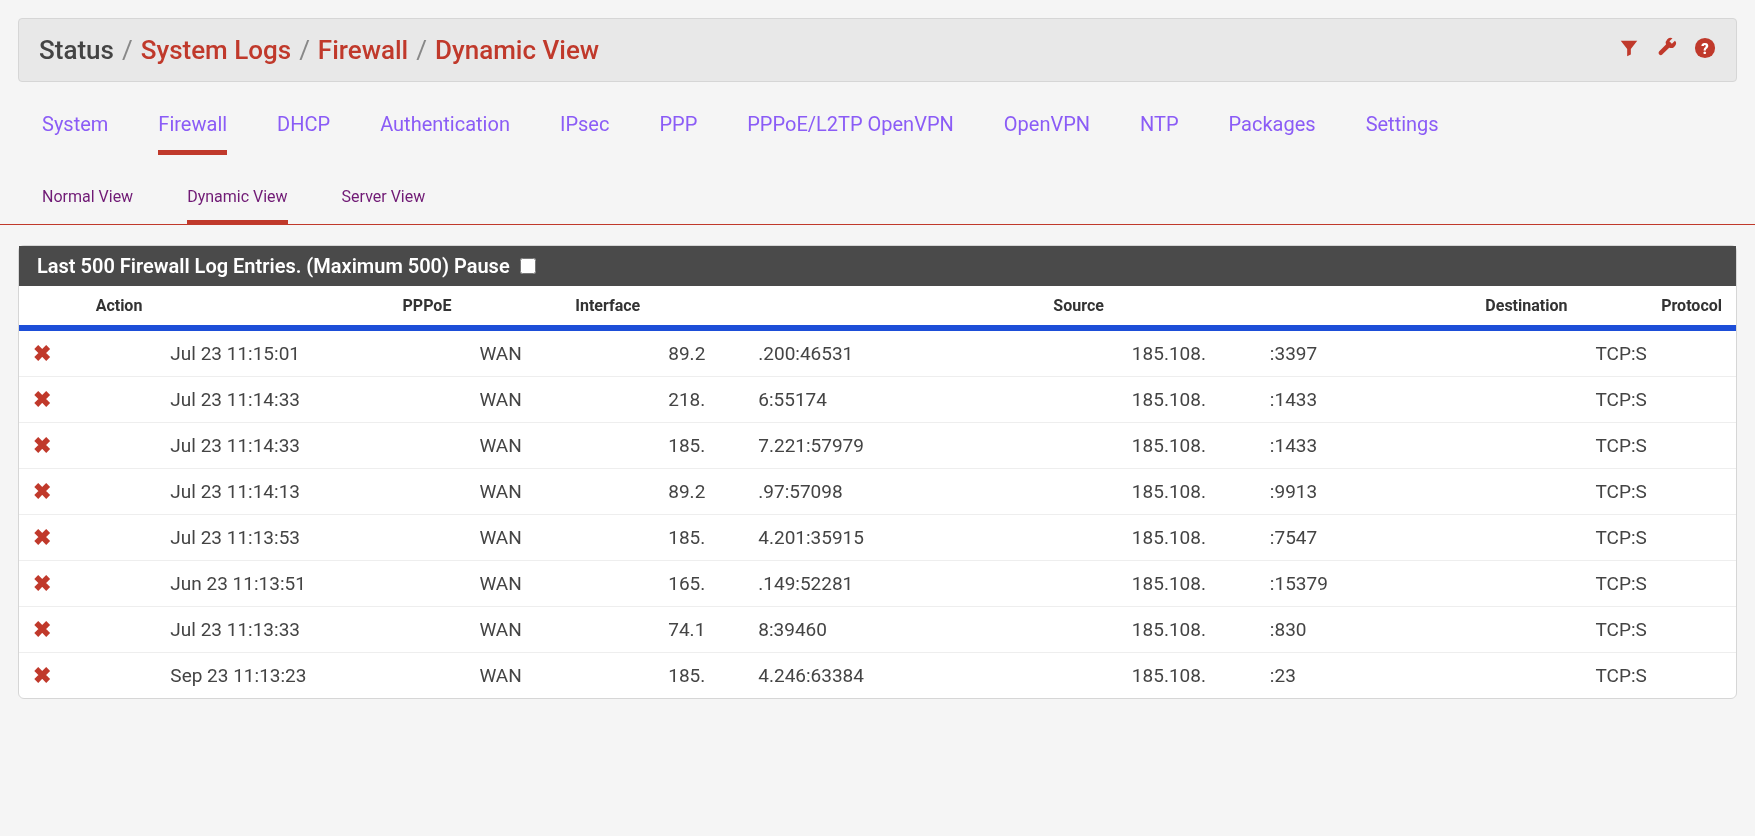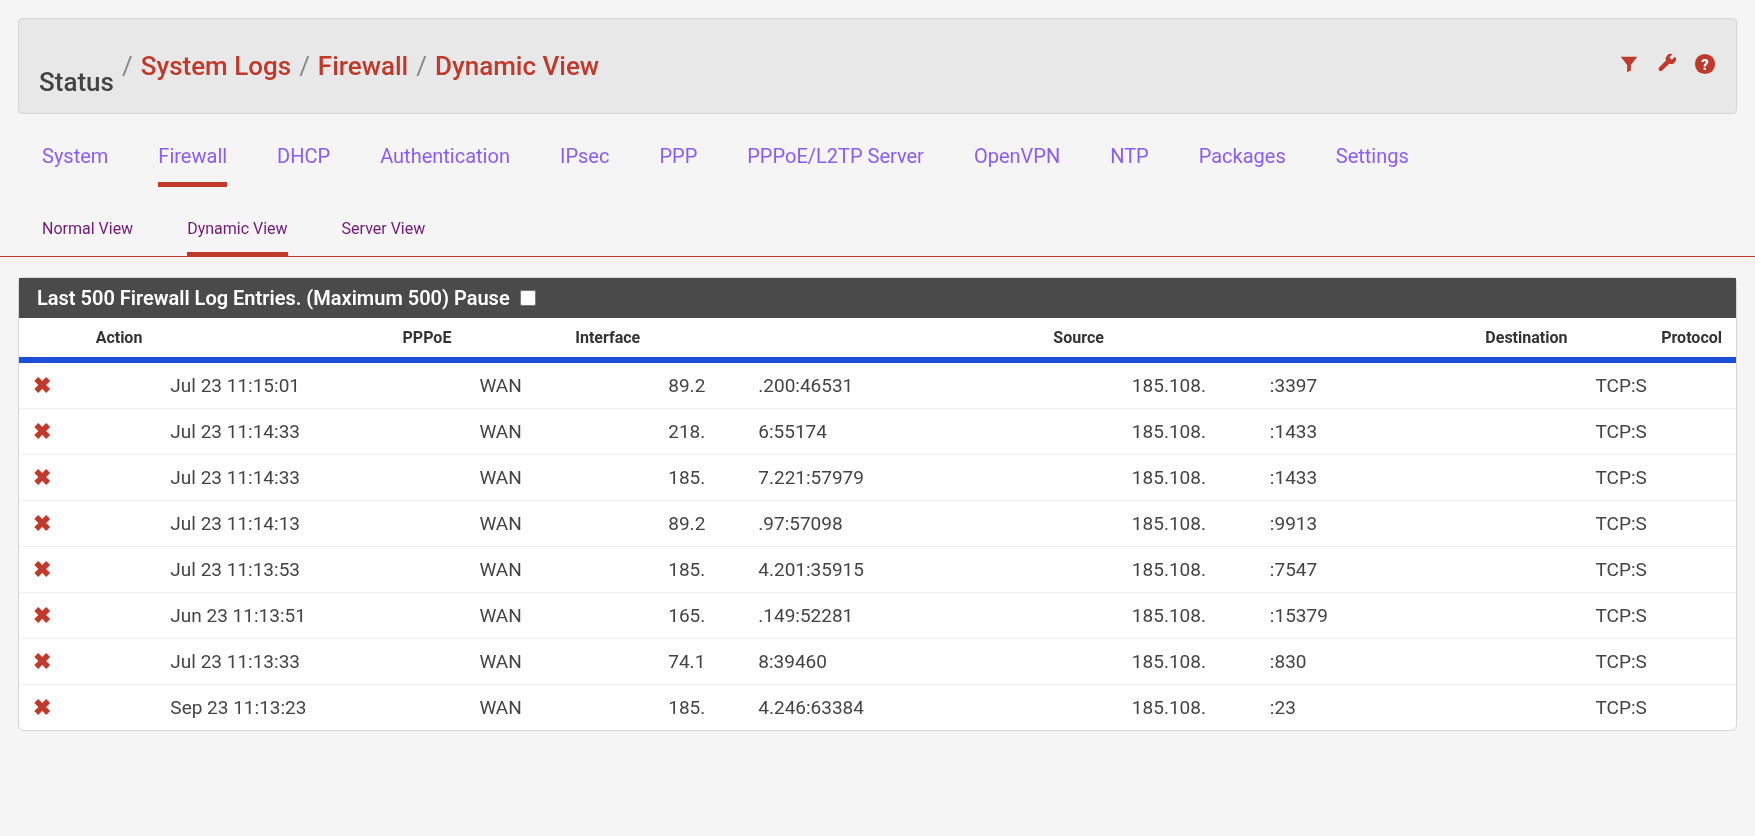--- a/index.html
+++ b/index.html
@@ -19,21 +19,21 @@
   align-items: center;
   justify-content: space-between;
 }
 .breadcrumb {
   display: flex;
   align-items: center;
   gap: 8px;
   font-size: 26px;
   font-weight: 500;
 }
-.bc-item { color: #444; margin-top: 32px; }
+.bc-item { color: #444; }
 .bc-link { color: #c0392b; text-decoration: none; }
 .bc-sep { color: #888; font-weight: 400; }
 .heading-icons {
   display: flex;
   gap: 16px;
   align-items: center;
 }
 .heading-icons svg { width: 22px; height: 22px; fill: #c0392b; cursor: pointer; }
 
 .tabs {
@@ -142,21 +142,21 @@
   </div>
 </div>
 
 <div class="tabs" id="tabs">
     <div class="tab">System</div>
     <div class="tab active">Firewall</div>
     <div class="tab">DHCP</div>
     <div class="tab">Authentication</div>
     <div class="tab">IPsec</div>
     <div class="tab">PPP</div>
-    <div class="tab">PPPoE/L2TP Server</div>
+    <div class="tab">PPPoE/L2TP OpenVPN</div>
     <div class="tab">OpenVPN</div>
     <div class="tab">NTP</div>
     <div class="tab">Packages</div>
     <div class="tab">Settings</div>
   </div>
 
 <div class="subtabs" id="subtabs">
     <div class="subtab">Normal View</div>
     <div class="subtab active">Dynamic View</div>
     <div class="subtab">Server View</div>

